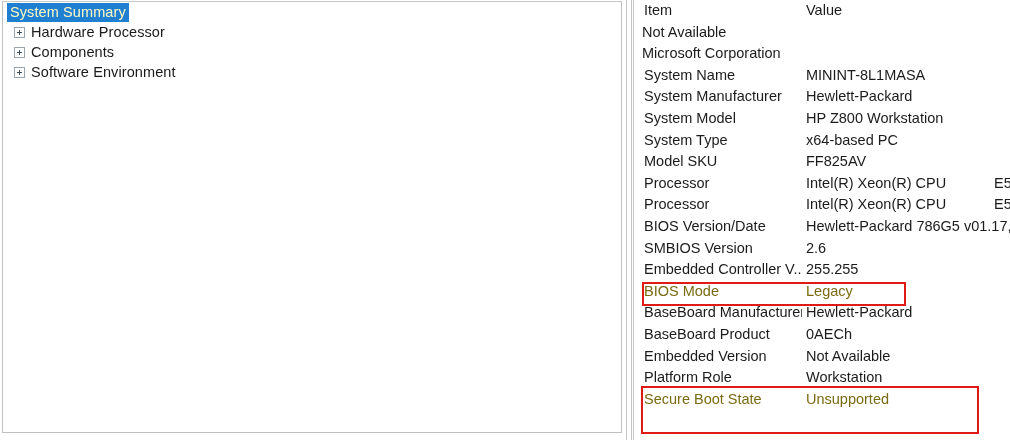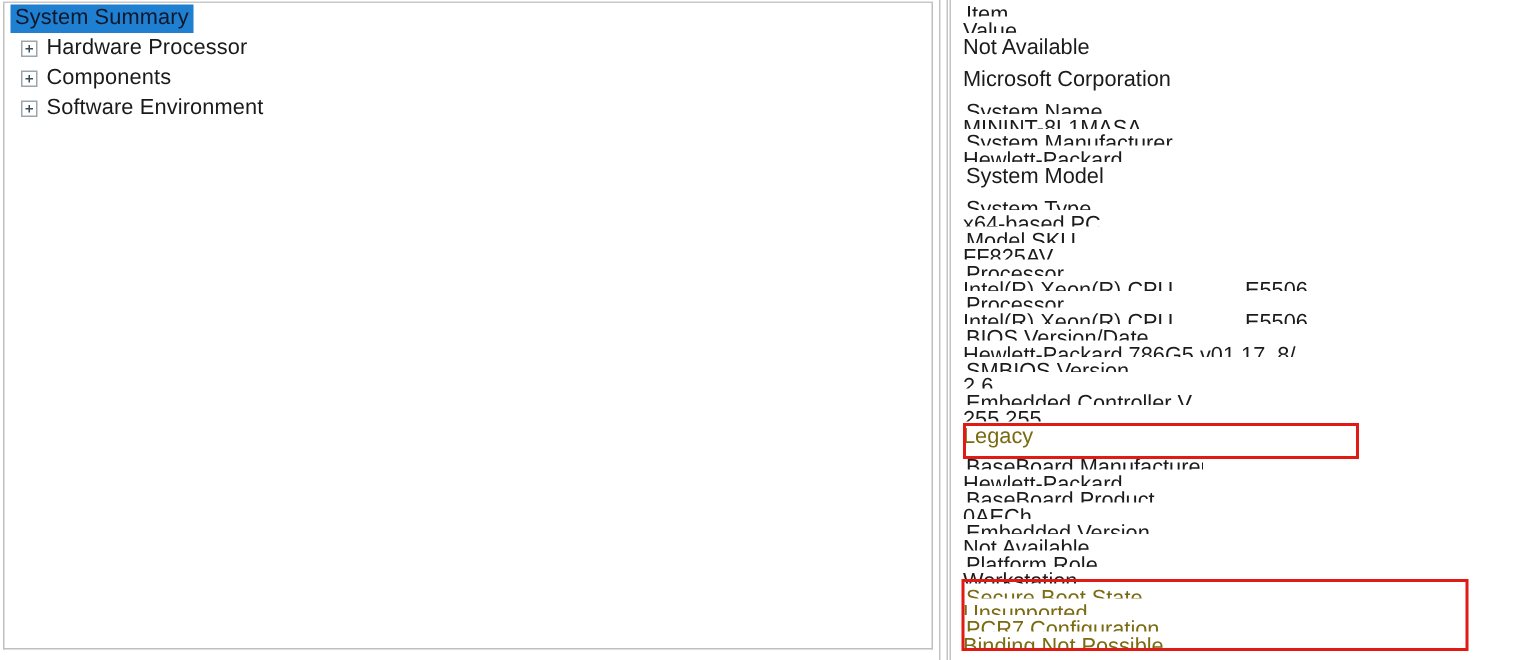--- a/index.html
+++ b/index.html
@@ -49,21 +49,21 @@
   }
   .tree-row.root {
     padding-left: 4px;
   }
   .tree-label {
     font-size: 14.5px;
     letter-spacing: 0.1px;
   }
   .tree-label.selected {
     background: #1f7fd1;
-    color: #0f172a;
+    color: #fef9c3;
     padding: 1px 3px 2px 3px;
     display: inline-block;
     line-height: 16px;
   }
   .expander {
     width: 11px;
     height: 11px;
     min-width: 11px;
     border: 1px solid #9aa5ae;
     background: #ffffff;
@@ -119,21 +119,20 @@
     width: 372px;
     height: 440px;
     background: #ffffff;
     overflow: hidden;
   }
   .detail-row {
     position: relative;
     height: 21.6px;
     line-height: 21.6px;
     display: flex;
-    flex-direction: column;
     white-space: nowrap;
     font-size: 14.5px;
     color: #1b1b1b;
   }
   .cell-item {
     width: 164px;
     min-width: 164px;
     padding-left: 6px;
     box-sizing: border-box;
     overflow: hidden;
@@ -225,20 +224,21 @@
     <div class="detail-row">
       <span class="cell-item">System Name</span>
       <span class="cell-value">MININT-8L1MASA</span>
     </div>
     <div class="detail-row">
       <span class="cell-item">System Manufacturer</span>
       <span class="cell-value">Hewlett-Packard</span>
     </div>
     <div class="detail-row">
       <span class="cell-item">System Model</span>
+      <span class="cell-value">HP Z800 Workstation</span>
     </div>
     <div class="detail-row">
       <span class="cell-item">System Type</span>
       <span class="cell-value">x64-based PC</span>
     </div>
     <div class="detail-row">
       <span class="cell-item">Model SKU</span>
       <span class="cell-value">FF825AV</span>
     </div>
 
@@ -264,20 +264,21 @@
     <div class="detail-row">
       <span class="cell-item">SMBIOS Version</span>
       <span class="cell-value">2.6</span>
     </div>
     <div class="detail-row">
       <span class="cell-item">Embedded Controller V...</span>
       <span class="cell-value">255.255</span>
     </div>
 
     <div class="detail-row highlighted">
+      <span class="cell-item">BIOS Mode</span>
       <span class="cell-value">Legacy</span>
     </div>
 
     <div class="detail-row">
       <span class="cell-item">BaseBoard Manufacturer</span>
       <span class="cell-value">Hewlett-Packard</span>
     </div>
     <div class="detail-row">
       <span class="cell-item">BaseBoard Product</span>
       <span class="cell-value">0AECh</span>
@@ -288,23 +289,19 @@
     </div>
     <div class="detail-row">
       <span class="cell-item">Platform Role</span>
       <span class="cell-value">Workstation</span>
     </div>
 
     <div class="detail-row highlighted">
       <span class="cell-item">Secure Boot State</span>
       <span class="cell-value">Unsupported</span>
     </div>
-    <div class="detail-row highlighted">
-      <span class="cell-item">PCR7 Configuration</span>
-      <span class="cell-value">Binding Not Possible</span>
-    </div>
 
   </div>
 
   <div class="redbox" id="redbox-bios-mode"></div>
   <div class="redbox" id="redbox-secureboot"></div>
 
 </div>
 
 </body></html>

